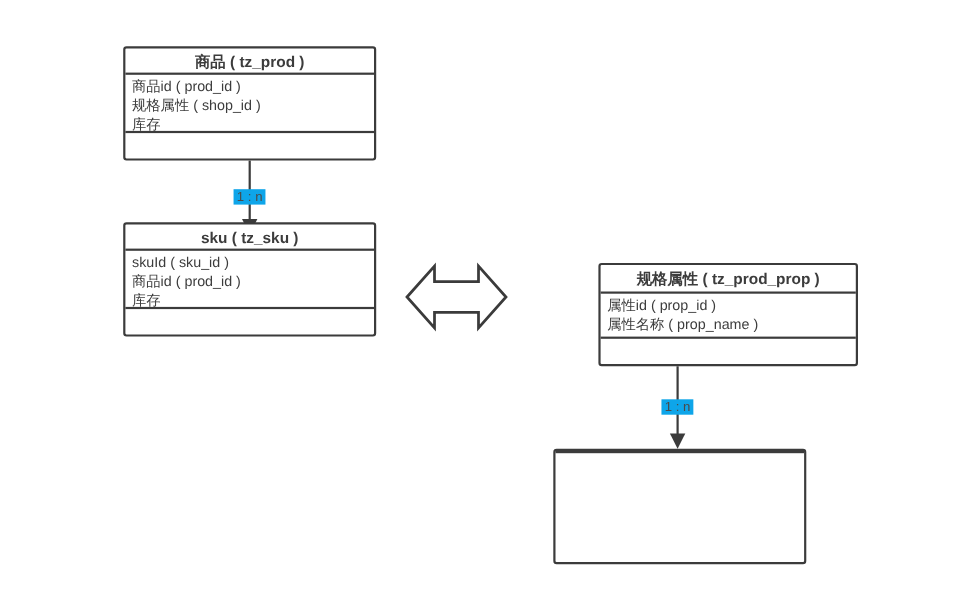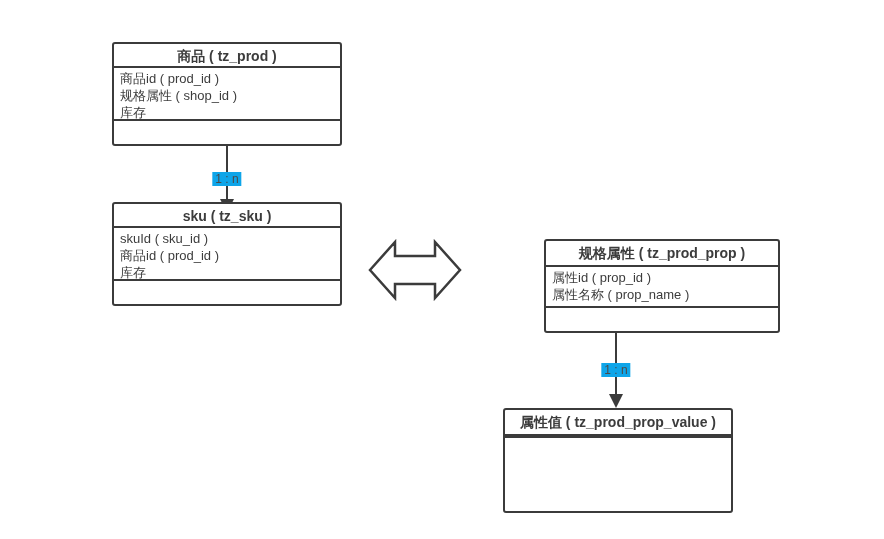--- a/index.html
+++ b/index.html
@@ -122,17 +122,16 @@
     <div class="footer"></div>
   </div>
 
   <div class="connector" style="left:602px; top:333px; width:28px; height:75px;">
     <div class="line"></div>
     <div class="arrowhead"></div>
     <div class="clabel" style="top:37px;">1 : n</div>
   </div>
 
   <div class="etable" style="left:503px; top:408px; width:230px; height:105px;">
-    <div class="title">属性值 ( tz_prod_prop_value )</div>
     <div class="footer"></div>
   </div>
 
 </div>
 
 </body></html>

